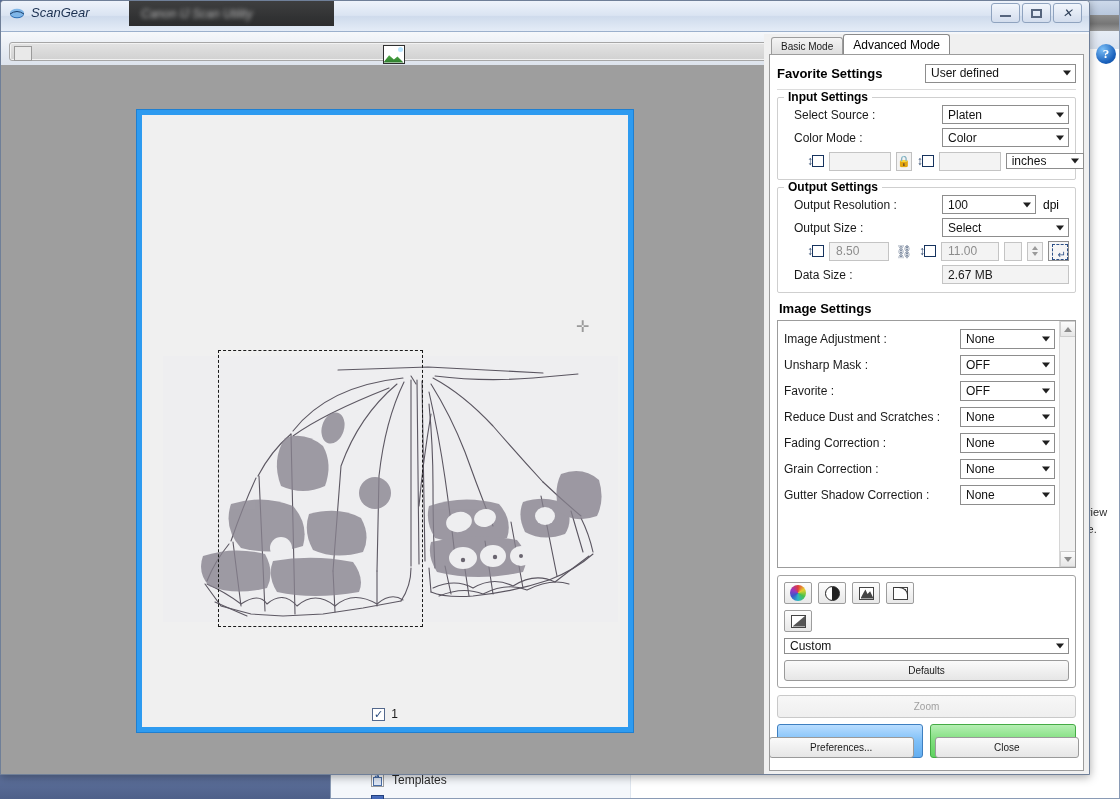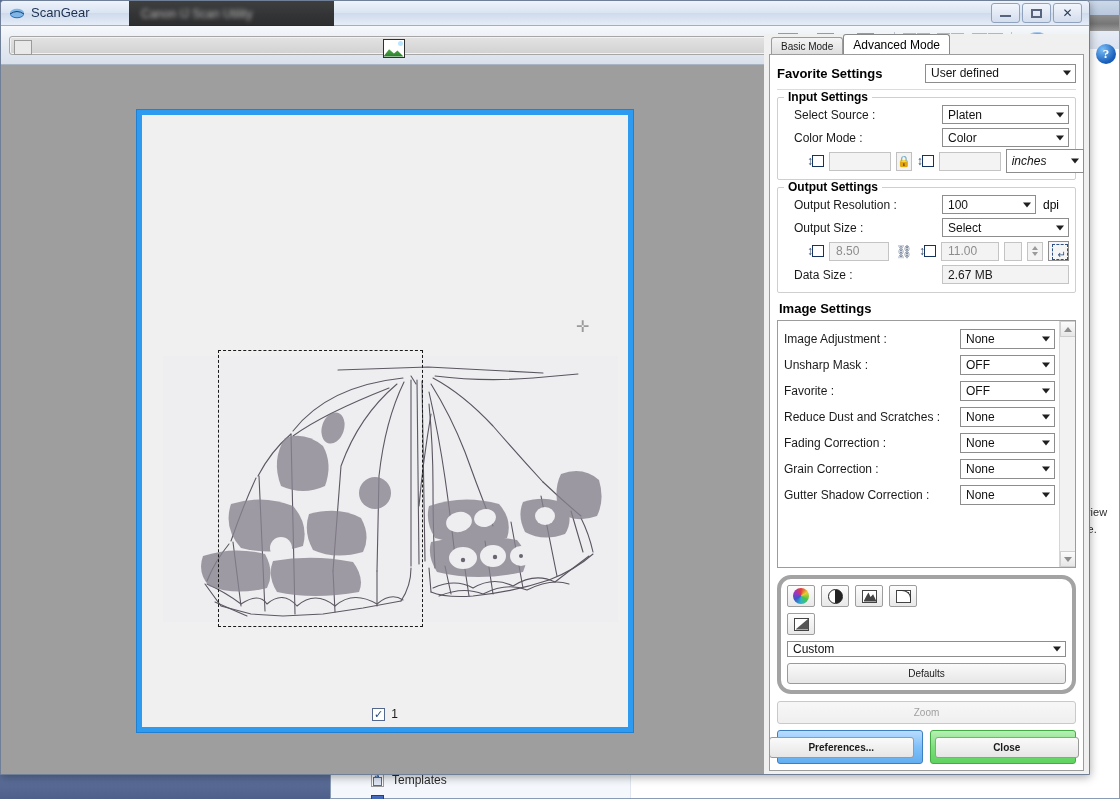--- a/index.html
+++ b/index.html
@@ -85,24 +85,25 @@
 
   
   #scangear {
     position:absolute; left:0; top:0; width:1090px; height:775px;
     background:#d4d0c8;
     border:1px solid #6f7f98;
     border-radius:4px 4px 0 0;
     box-shadow:0 2px 10px rgba(0,0,0,.35);
   }
   #titlebar {
-    height:25px; position:relative;
+    height:31px; position:relative;
     background:linear-gradient(180deg,#eef3fb 0%,#dae4f2 48%,#cfdbec 52%,#e4ecf7 100%);
     border-bottom:1px solid #9bb0cc;
     border-radius:3px 3px 0 0;
+    font-style:italic;
   }
   #title-icon {
     position:absolute; left:8px; top:5px; width:16px; height:15px;
   }
   #title-text {
     position:absolute; left:30px; top:4px; font-size:13px; color:#1b3050;
     font-family:"Liberation Sans", sans-serif;
   }
   .win-btn {
     position:absolute; top:2px; width:29px; height:20px;
@@ -304,21 +305,21 @@
     position:absolute; right:0; top:0; width:16px; height:100%;
     background:#f2f2f2; border-left:1px solid #d6d6d6;
   }
   .sb-btn { width:16px; height:16px; background:linear-gradient(180deg,#fbfbfb,#e6e6e6);
     border:1px solid #cfcfcf; display:flex; align-items:center; justify-content:center; }
   .sb-btn i { border-left:4px solid transparent;border-right:4px solid transparent; }
   .sb-btn.up i { border-bottom:5px solid #8d8d8d; }
   .sb-btn.dn i { border-top:5px solid #8d8d8d; }
   #img-scroll .bot { position:absolute; bottom:0; }
   #tone-box {
-    border:4px solid #a3a3a3; border-radius:14px; margin-top:7px; padding:6px;
+    border:1px solid #a3a3a3; border-radius:3px; margin-top:7px; padding:6px;
     display:flex; flex-wrap:wrap; gap:6px;
   }
   .tone-btn {
     width:28px; height:22px; border:1px solid #9d9d9d; border-radius:2px;
     background:linear-gradient(180deg,#fdfdfd,#e8e8e8);
     display:flex; align-items:center; justify-content:center;
   }
   .cwheel { width:16px;height:16px;border-radius:50%;
     background:conic-gradient(#e13b3b,#e6d02e,#49c24b,#2bb7c6,#3a57c9,#9c36c0,#e13b3b); }
   .contrast { width:15px;height:15px;border-radius:50%;border:1.6px solid #222;
@@ -347,21 +348,21 @@
     background:linear-gradient(180deg,#b9ddff,#7fc0f8 50%,#63aef0);
     border:1px solid #3e7fc0; border-radius:3px;
     display:flex; align-items:center; justify-content:center; color:#101010;
   }
   #scan-btn {
     flex:1; height:34px; font-weight:bold; font-size:11px;
     background:linear-gradient(180deg,#b6efb4,#7ede7c 50%,#5fd25f);
     border:1px solid #45ab45; border-radius:3px;
     display:flex; align-items:center; justify-content:center; color:#101010;
   }
-  #bottom-btns { display:flex; gap:21px; margin-top:8px;font-weight:bold; }
+  #bottom-btns { display:flex; gap:21px; margin-top:8px; }
   #bottom-btns .btn { flex:1; height:21px; }
   #help-corner {
     position:absolute; right:4px; top:44px; width:20px; height:20px;
     border-radius:50%;
     background:radial-gradient(circle at 34% 28%,#7bbff7,#1b62bd 65%,#0d4591);
     color:#fff; font-weight:bold; font-size:13px;
     display:flex; align-items:center; justify-content:center;
     font-family:"Liberation Serif",serif;
   }
 </style>
@@ -621,21 +622,21 @@
           <div class="lock-btn">
             <span>🔒</span>
           </div>
           <span class="dim-ico">
             <span class="ar">↕</span>
             <span class="bx"></span>
           </span>
           <div class="dim-in" style="flex:0 0 62px;">
             <span></span>
           </div>
-          <div class="sel" style="flex:0 0 78px; height:24px;font-style:italic;">
+          <div class="sel" style="flex:0 0 78px; height:16px;">
             <span>inches</span>
             <span class="arrow"></span>
           </div>
         </div>
       </div>
 
       <div class="group">
         <div class="gtitle">Output Settings</div>
         <div class="row">
           <span class="lbl">Output Resolution :</span>

